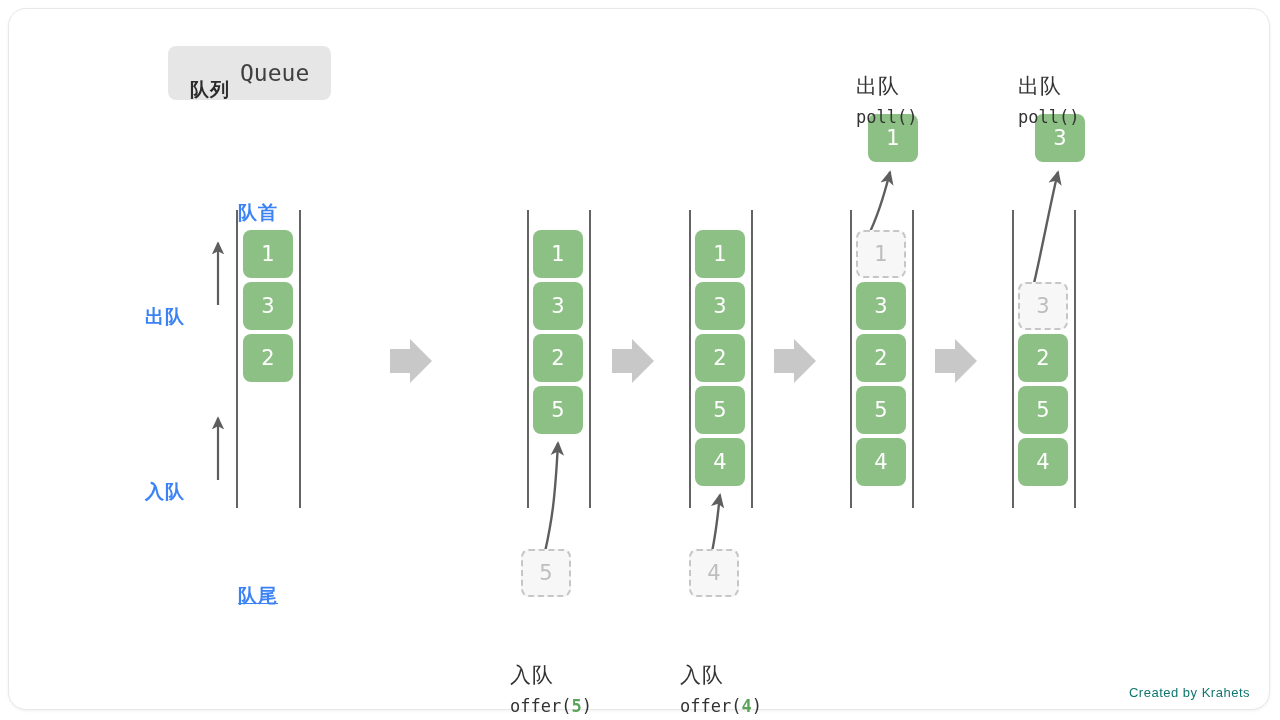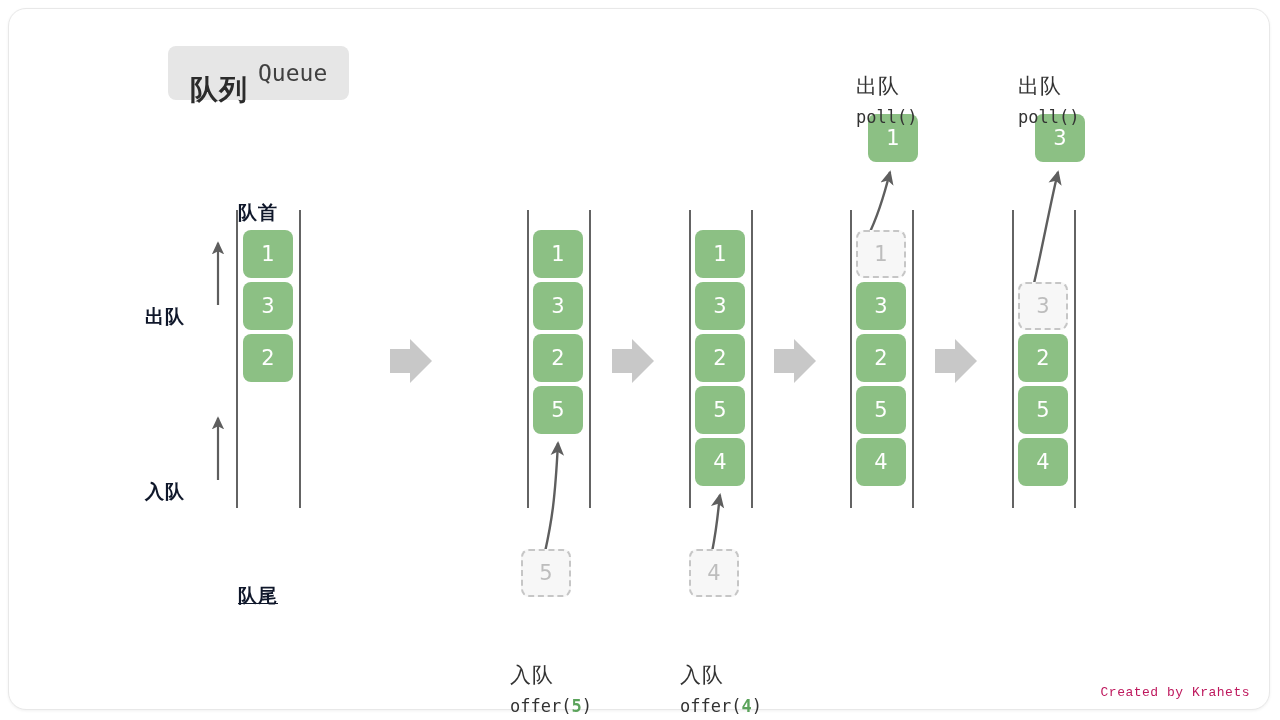--- a/index.html
+++ b/index.html
@@ -46,63 +46,63 @@
     top: 46px;
     height: 54px;
     padding: 0 22px;
     background: #e6e6e6;
     border-radius: 8px;
     display: flex;
     align-items: center;
     gap: 10px;
   }
   .title-cn {
-    font-size: 28px;
+    font-size: 19px;
     font-weight: bold;
     color: #2b2b2b;
     letter-spacing: 1px;
     margin-top: 33px;
   }
   .title-en {
     font-family: "DejaVu Sans Mono", "Liberation Mono", monospace;
     font-size: 23px;
     color: #404040;
   }
 
   
   .abs {
     position: absolute;
     white-space: pre;
     margin-top: 40px;
   }
   .lbl-bold {
     font-size: 19px;
     font-weight: bold;
-    color: #0f172a;
+    color: #3b82f6;
     letter-spacing: 1px;
   }
   .op-cn {
     font-size: 21px;
     color: #333333;
     letter-spacing: 1px;
   }
   .op-code {
     font-family: "DejaVu Sans Mono", "Liberation Mono", monospace;
     font-size: 17px;
     color: #333333;
   }
   .op-code .num { color: #5ba35b; font-weight: bold; }
 
   .watermark {
     position: absolute;
     right: 30px;
     bottom: 20px;
-    font-family: Liberation Mono, monospace;
+    font-family: Liberation Sans, sans-serif;
     font-size: 13px;
-    color: #be185d;
+    color: #0f766e;
     letter-spacing: 0.5px;
   }
 
   
   .cell {
     position: absolute;
     width: 50px;
     height: 48px;
     border-radius: 8px;
     display: flex;

